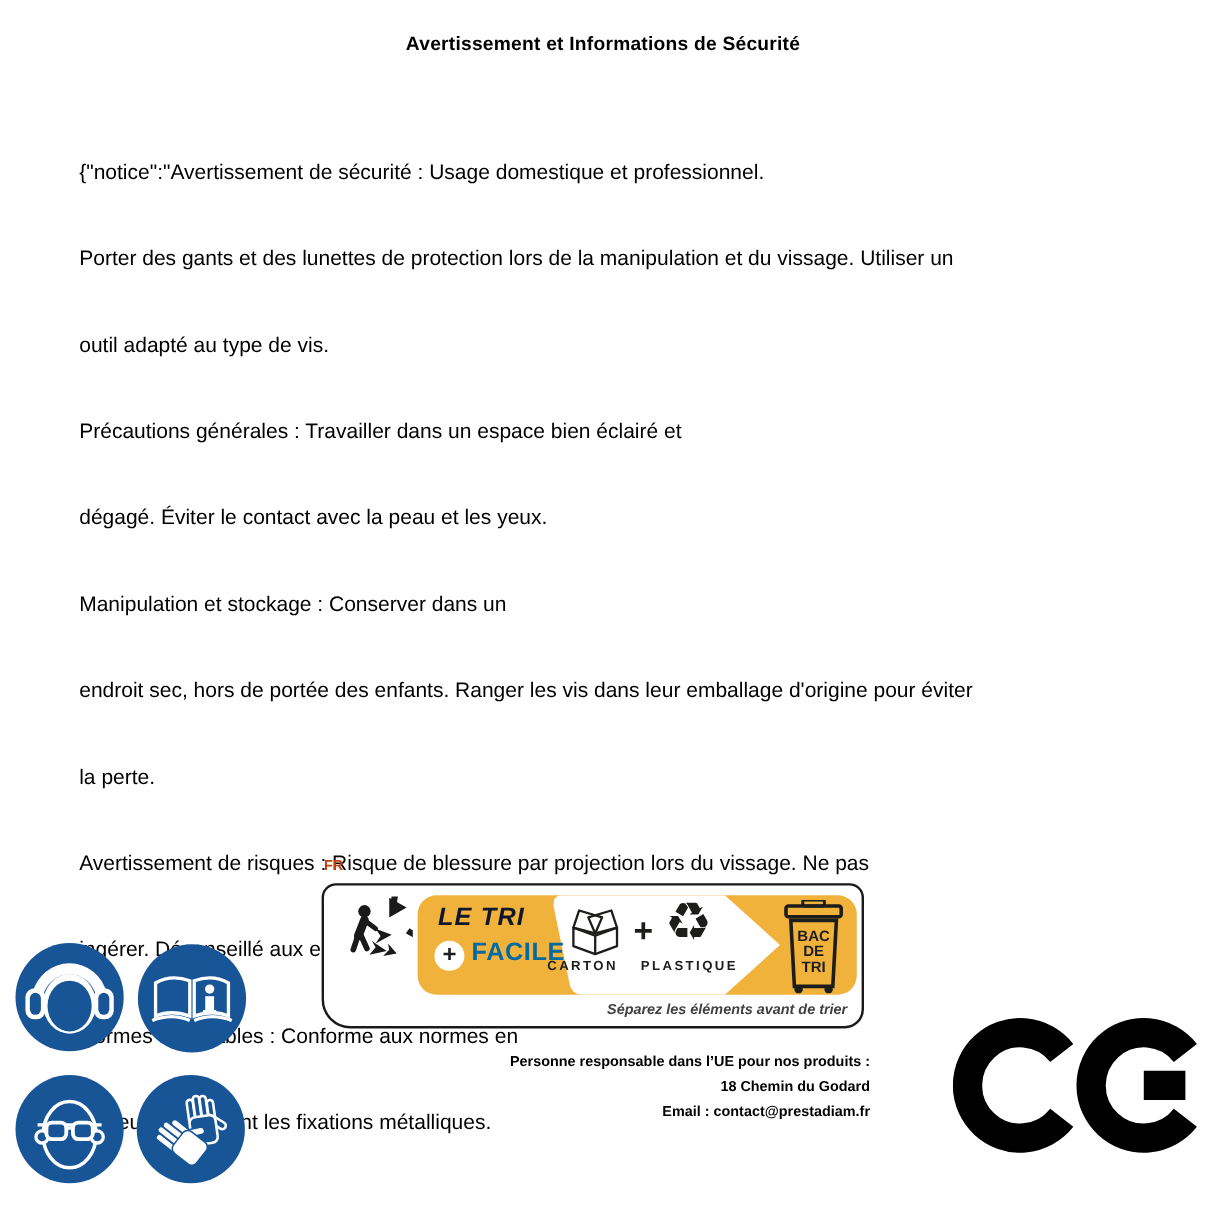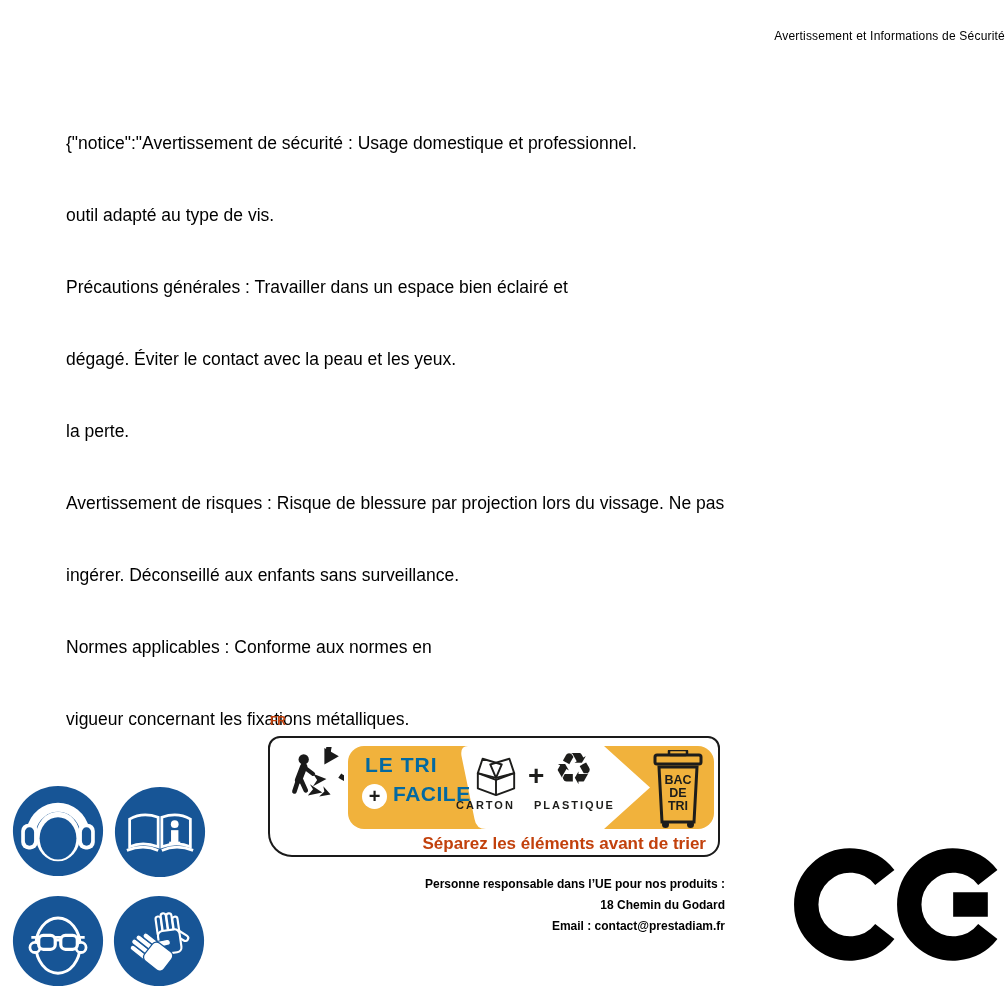--- a/index.html
+++ b/index.html
@@ -1,71 +1,74 @@
 <!DOCTYPE html>
 <html><head>
 <meta charset="utf-8">
 <style>
   html,body{margin:0;padding:0;background:#fff;}
   body{width:1005px;height:1005px;font-family:"Liberation Sans",sans-serif;color:#000;}
   .page{position:relative;width:1005px;height:1005px;background:#fff;overflow:hidden;}
 
-  .title{position:absolute;top:29px;left:0;width:100%;text-align:right;
-         font-size:12px;font-weight:normal;letter-spacing:.2px;}
+  .title{position:absolute;top:29px;left:0;width:100%;text-align:center;
+         font-size:16px;font-weight:bold;letter-spacing:.2px;}
 
   .notice{position:absolute;left:66px;top:83px;width:920px;font-size:17.5px;
           line-height:24px;white-space:pre;}
 
   .picto{position:absolute;width:92px;height:92px;}
 
   .fr-code{position:absolute;left:270px;top:714px;font-size:12px;font-weight:bold;color:#c2410c;}
 
   .tri-box{position:absolute;left:268px;top:736px;width:452px;height:121px;
            background:#fff;border:2px solid #1a1a1a;border-radius:12px 12px 16px 24px;
            box-sizing:border-box;}
   .triman{position:absolute;left:12px;top:9px;width:62px;height:62px;}
   .tri-band{position:absolute;left:78px;top:8px;width:366px;height:83px;
             background:#F1B23C;border-radius:16px;}
   .arrow-shape{position:absolute;left:184px;top:8px;width:198px;height:83px;}
   .letri{position:absolute;left:95px;top:15px;font-size:21px;font-weight:800;
-         color:#0369a1;letter-spacing:1px;}
+         color:#0f172a;letter-spacing:1px;font-style:italic;}
   .plusbadge{position:absolute;left:92px;top:46px;width:25px;height:25px;background:#fff;
              border-radius:50%;text-align:center;line-height:25px;font-size:20px;
              font-weight:900;color:#1d1d1b;}
   .facile{position:absolute;left:123px;top:44px;font-size:21px;font-weight:800;
           color:#0369a1;letter-spacing:.5px;}
   .carton-icon{position:absolute;left:198px;top:15px;width:56px;height:44px;}
   .mat-label{position:absolute;top:61px;font-size:11px;font-weight:bold;color:#1d1d1b;
              letter-spacing:2px;text-align:left;}
   .mat-label.c{left:186px;width:78px;}
   .mat-label.p{left:264px;width:92px;}
   .plussep{position:absolute;left:258px;top:22px;font-size:28px;font-weight:800;color:#1d1d1b;}
   .recycle-glyph{position:absolute;left:284px;top:8px;font-size:44px;line-height:46px;color:#1d1d1b;}
   .bin-icon{position:absolute;left:382px;top:12px;width:52px;height:78px;}
   .bintext{font-family:"Liberation Sans",sans-serif;font-size:12.5px;font-weight:bold;fill:#1d1d1b;}
-  .instruction{position:absolute;right:12px;top:96px;font-size:17px;
-               font-weight:700;color:#c2410c;}
+  .instruction{position:absolute;right:12px;top:96px;font-size:12px;font-style:italic;
+               font-weight:700;color:#404040;}
 
   .responsible{position:absolute;left:275px;top:874px;width:450px;text-align:right;
                font-size:12px;font-weight:bold;line-height:21px;}
 
   .ce-mark{position:absolute;left:794px;top:844px;width:207px;height:121px;}
 </style>
 </head>
 <body>
 
 <div class="page">
 
   <div class="title">Avertissement et Informations de Sécurité</div>
 
   <div class="notice">
     <div>{"notice":"Avertissement de sécurité : Usage domestique et professionnel.</div>
+    <div>Porter des gants et des lunettes de protection lors de la manipulation et du vissage. Utiliser un</div>
     <div>outil adapté au type de vis.</div>
     <div>Précautions générales : Travailler dans un espace bien éclairé et</div>
     <div>dégagé. Éviter le contact avec la peau et les yeux.</div>
+    <div>Manipulation et stockage : Conserver dans un</div>
+    <div>endroit sec, hors de portée des enfants. Ranger les vis dans leur emballage d'origine pour éviter</div>
     <div>la perte.</div>
     <div>Avertissement de risques : Risque de blessure par projection lors du vissage. Ne pas</div>
     <div>ingérer. Déconseillé aux enfants sans surveillance.</div>
     <div>Normes applicables : Conforme aux normes en</div>
     <div>vigueur concernant les fixations métalliques.</div>
     
     
   </div>
 
   <div class="picto" style="left:12px;top:785px;">

